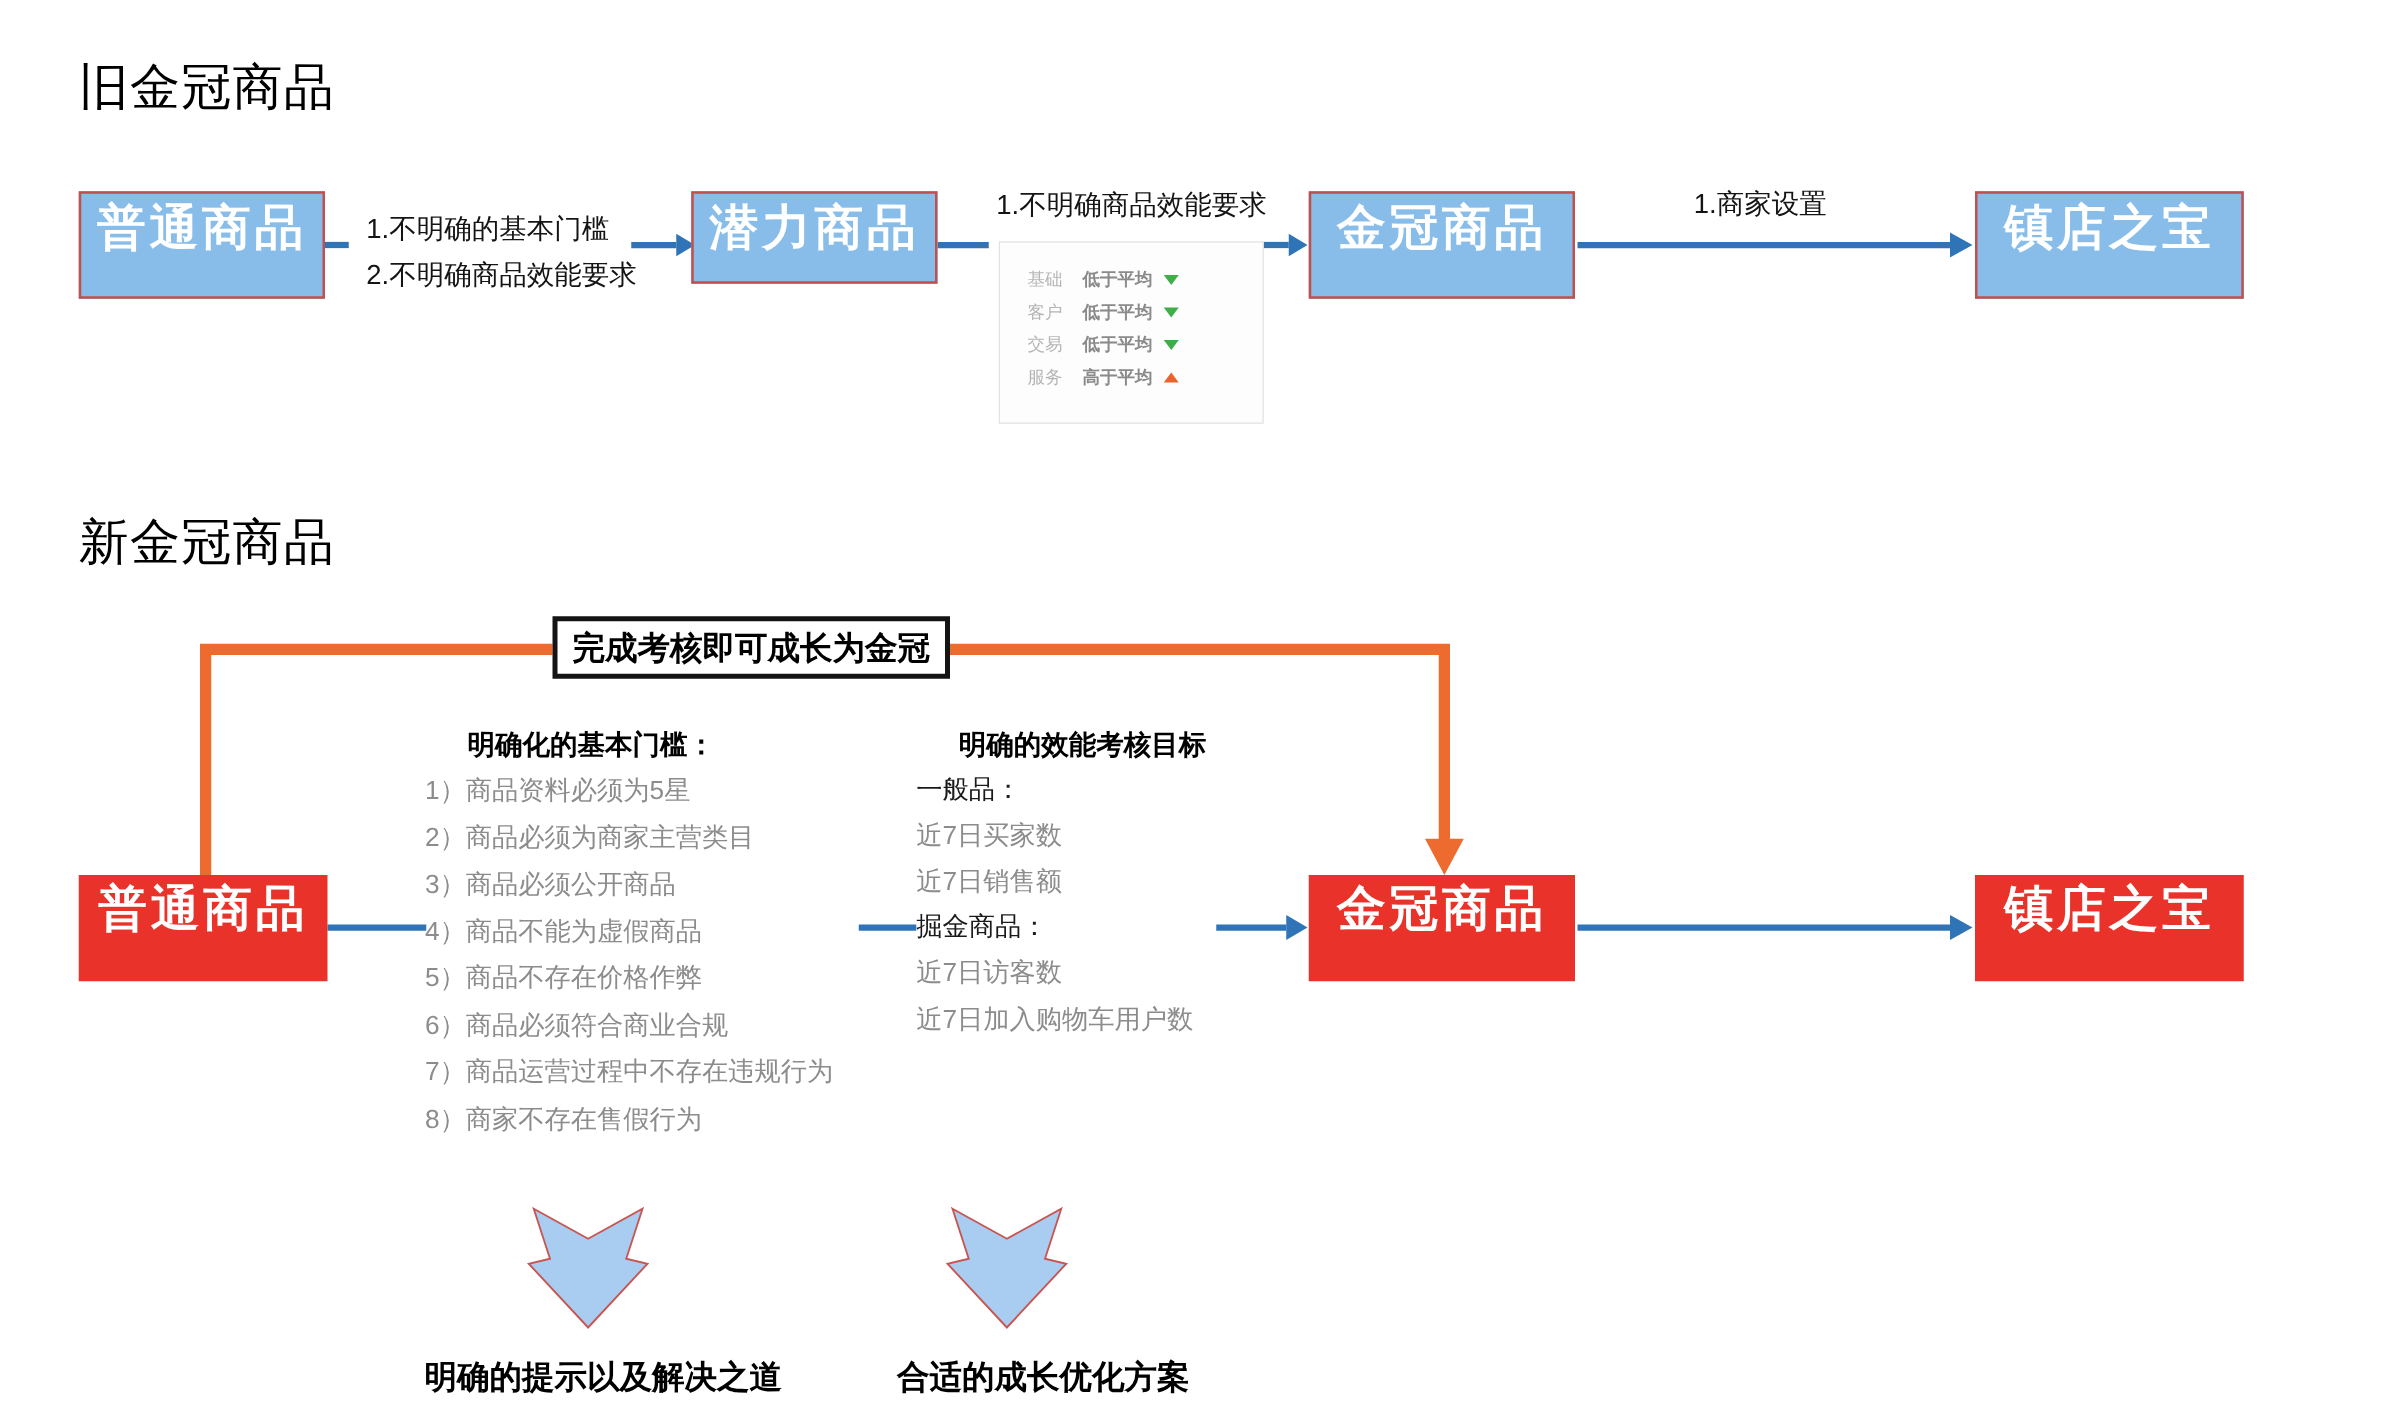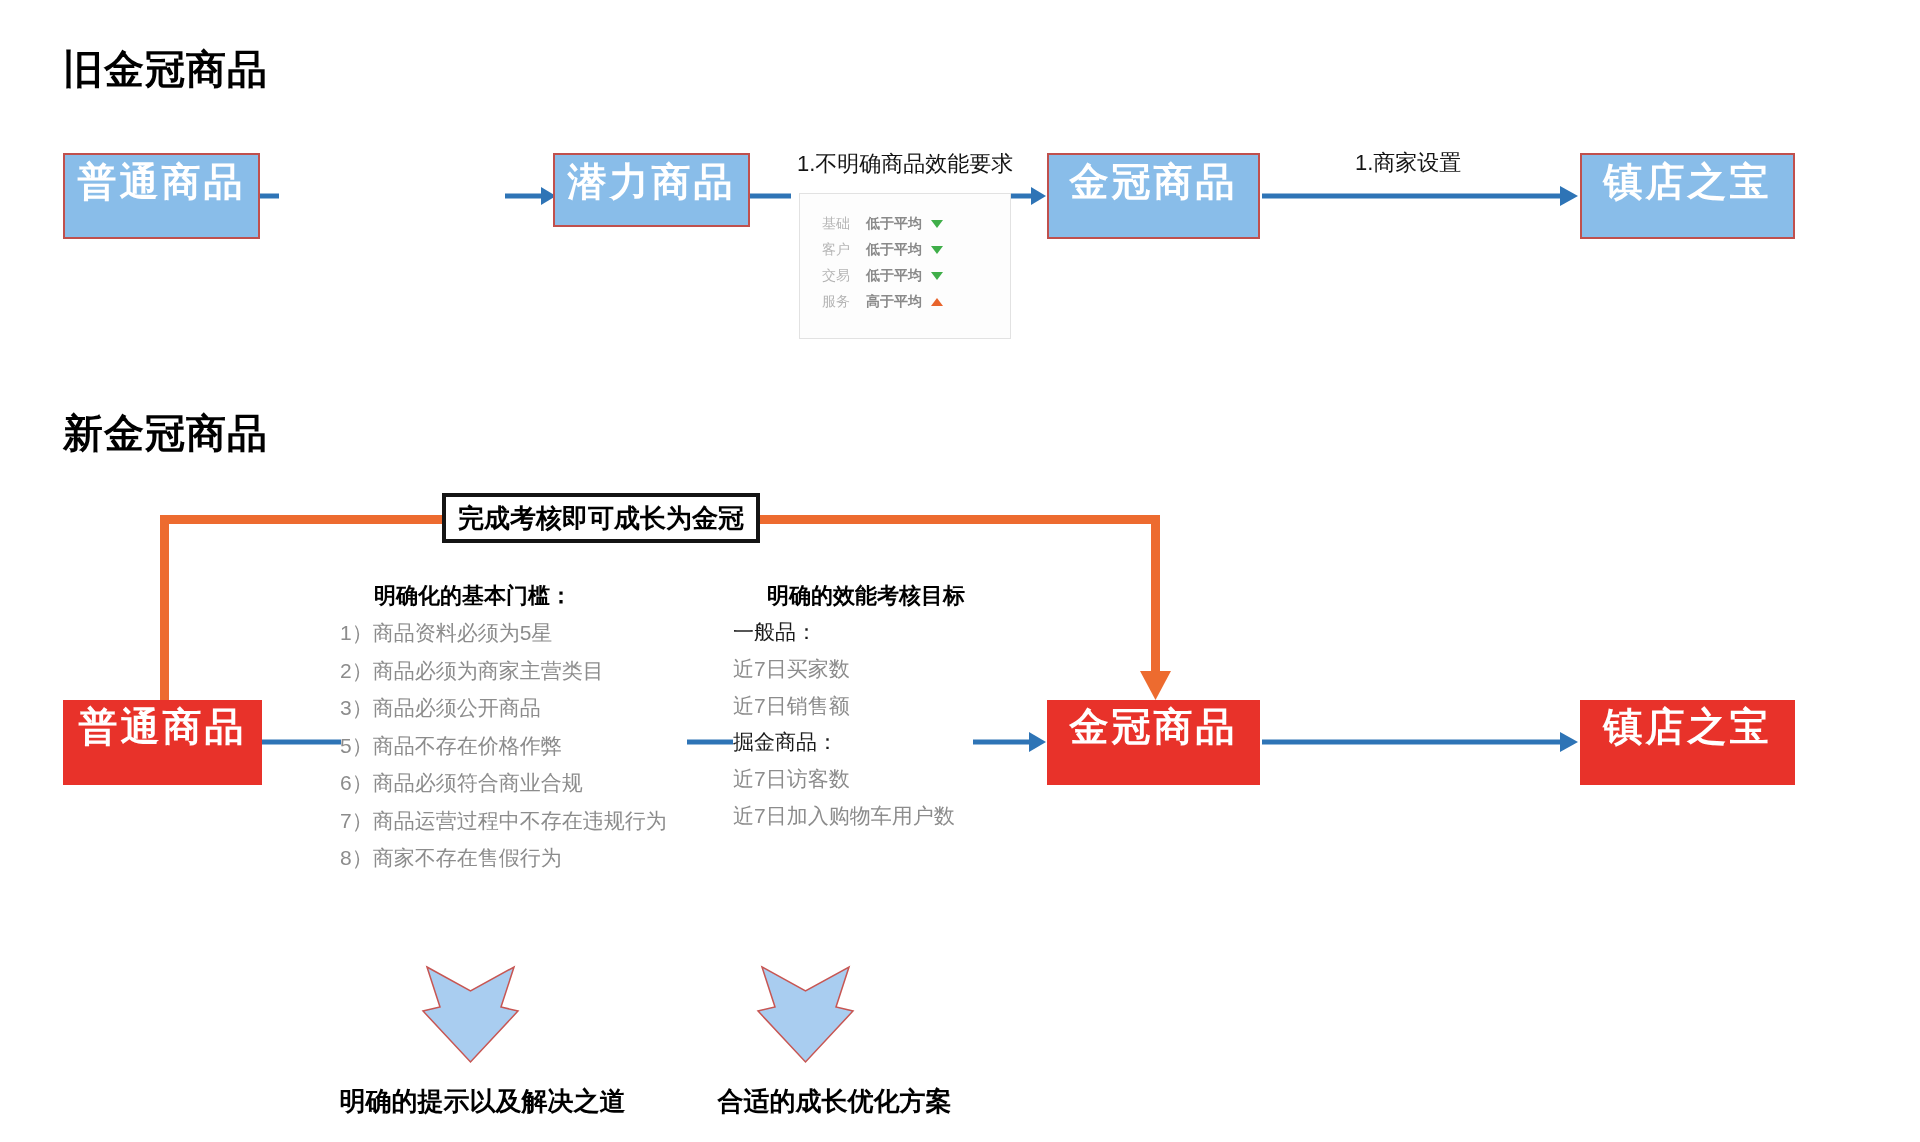--- a/index.html
+++ b/index.html
@@ -1,20 +1,20 @@
 <!DOCTYPE html>
 <html><head>
 <meta charset="utf-8">
 <style>
   html,body{margin:0;padding:0;background:#fff;}
   #stage{position:relative;width:1920px;height:1142px;background:#ffffff;overflow:hidden;
          font-family:"Liberation Sans","DejaVu Sans",sans-serif;}
   .abs{position:absolute;}
   #connector-layer{position:absolute;left:0;top:0;z-index:1;}
-  .section-title{font-size:40px;font-weight:700;color:#000;letter-spacing:1px;z-index:2;}
+  .section-title{font-size:40px;font-weight:400;color:#000;letter-spacing:1px;z-index:2;}
   #title-old{left:63px;top:42px;}
   #title-new{left:63px;top:406px;}
   .node{display:flex;align-items:flex-start;justify-content:center;color:#fff;font-weight:800;
         font-size:39px;letter-spacing:3px;z-index:2;box-sizing:border-box;font-family:Liberation Mono, monospace;}
   .node.blue{background:#89BDE9;border:2px solid #C0504D;}
   .node.red{background:#E8322A;}
   #old-normal{left:63px;top:153px;width:197px;height:86px;}
   #old-potential{left:553px;top:153px;width:197px;height:74px;}
   #old-gold{left:1047px;top:153px;width:213px;height:86px;}
   #old-treasure{left:1580px;top:153px;width:215px;height:86px;}
@@ -76,20 +76,24 @@
     <polygon points="427,967 470.5,991 514,967 501,1007 518,1011 470.5,1062 423,1011 440,1007" fill="#A9CDF0" stroke="#C75653" stroke-width="1.5"></polygon>
     <polygon points="762,967 805.5,991 849,967 836,1007 853,1011 805.5,1062 758,1011 775,1007" fill="#A9CDF0" stroke="#C75653" stroke-width="1.5"></polygon>
   </svg>
 
   <div class="abs section-title" id="title-old">旧金冠商品</div>
 
   <div class="abs node blue" id="old-normal">
     <span>普通商品</span>
   </div>
 
+  <div class="abs edge-text" id="edgeA">
+    <div>1.不明确的基本门槛</div>
+    <div>2.不明确商品效能要求</div>
+  </div>
 
   <div class="abs node blue" id="old-potential">
     <span>潜力商品</span>
   </div>
 
   <div class="abs edge-text" id="edgeB">1.不明确商品效能要求</div>
 
   <div class="abs" id="metrics-panel">
     <div class="metric-row">
       <span class="metric-label">基础</span>
@@ -129,20 +133,21 @@
 
   <div class="abs node red" id="new-normal">
     <span>普通商品</span>
   </div>
 
   <div class="abs list-heading" id="threshold-heading">明确化的基本门槛：</div>
   <div class="abs" id="threshold-items">
     <div>1）商品资料必须为5星</div>
     <div>2）商品必须为商家主营类目</div>
     <div>3）商品必须公开商品</div>
+    <div>4）商品不能为虚假商品</div>
     <div>5）商品不存在价格作弊</div>
     <div>6）商品必须符合商业合规</div>
     <div>7）商品运营过程中不存在违规行为</div>
     <div>8）商家不存在售假行为</div>
   </div>
 
   <div class="abs list-heading" id="target-heading">明确的效能考核目标</div>
   <div class="abs" id="target-rows">
     <div class="row-label">一般品：</div>
     <div class="row-item">近7日买家数</div>

